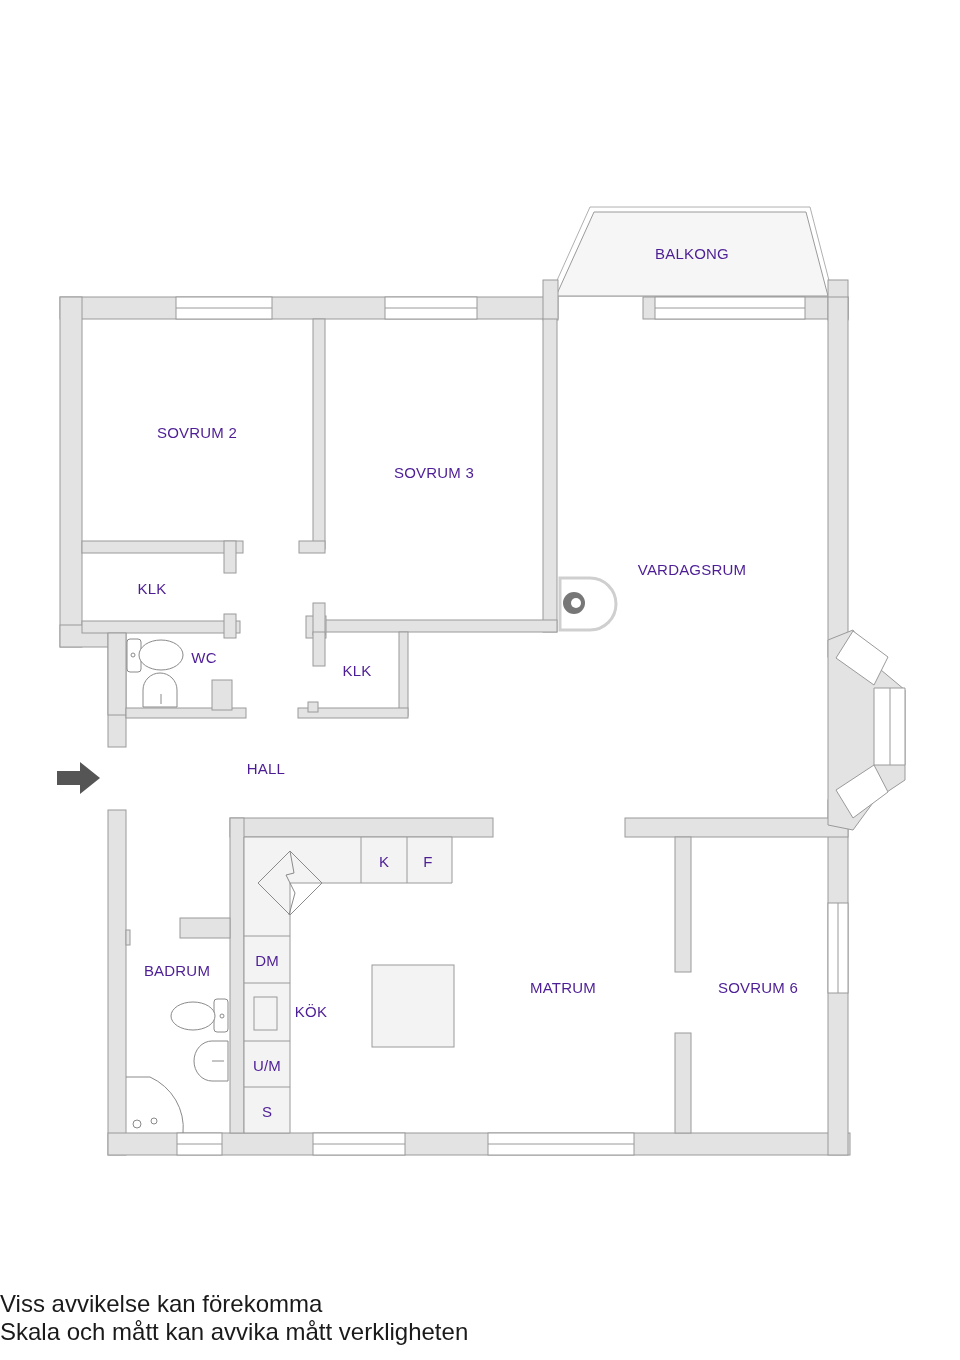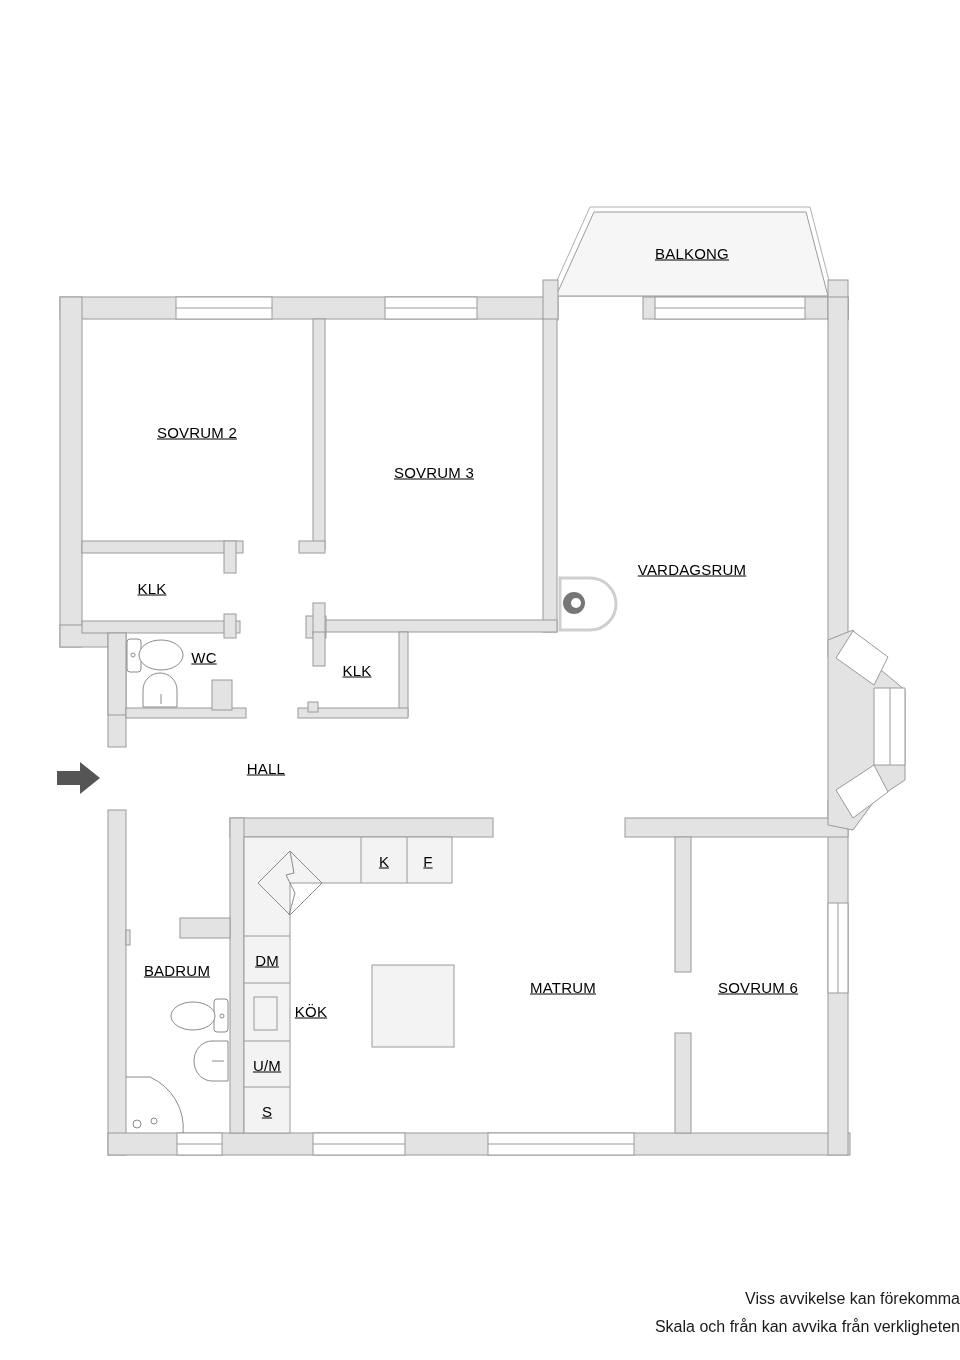--- a/index.html
+++ b/index.html
@@ -2,22 +2,22 @@
 <html><head>
 <meta charset="utf-8">
 <style>
   html, body { margin: 0; padding: 0; background: #ffffff; }
   body { width: 960px; height: 1360px; position: relative; overflow: hidden; font-family: "Liberation Sans", sans-serif; }
   #plan { position: absolute; left: 0; top: 0; width: 960px; height: 1360px; }
   .wall { fill: #e3e3e3; stroke: #9a9a9a; stroke-width: 1; }
   .win { fill: #ffffff; stroke: #9a9a9a; stroke-width: 1; }
   .fix { fill: #ffffff; stroke: #8a8a8a; stroke-width: 1; }
   .counter { fill: #f3f3f3; stroke: #9a9a9a; stroke-width: 1; }
-  .label { position: absolute; color: #000000; font-size: 15px; white-space: nowrap; transform: translate(-50%, -50%); letter-spacing: 0.2px; text-decoration: underline; }
-  .footer { position: absolute; left: 0; width: 960px; text-align: right; color: #1a1a1a; font-size: 16px; }
+  .label { position: absolute; color: #4c1d95; font-size: 15px; white-space: nowrap; transform: translate(-50%, -50%); letter-spacing: 0.2px; }
+  .footer { position: absolute; left: 0; width: 960px; text-align: left; color: #1a1a1a; font-size: 24px; }
 </style>
 </head>
 <body>
 
 <svg id="plan" viewBox="0 0 960 1360" xmlns="http://www.w3.org/2000/svg">
 
   <g>
     <polygon points="550,296 590,207 810,207 833,296" fill="#ffffff" stroke="#b0b0b0" stroke-width="1"></polygon>
     <polygon points="556,296 594,212 806,212 828,296" fill="#f6f6f6" stroke="#9a9a9a" stroke-width="1"></polygon>
   </g>
@@ -160,13 +160,13 @@
 <div class="label" style="left:563px;top:987px">MATRUM</div>
 <div class="label" style="left:758px;top:987px">SOVRUM 6</div>
 
 <div class="label" style="left:384px;top:861px">K</div>
 <div class="label" style="left:428px;top:861px">F</div>
 <div class="label" style="left:267px;top:960px">DM</div>
 <div class="label" style="left:267px;top:1065px">U/M</div>
 <div class="label" style="left:267px;top:1111px">S</div>
 
 <div class="footer" style="top:1290px">Viss avvikelse kan förekomma</div>
-<div class="footer" style="top:1318px">Skala och från kan avvika från verkligheten</div>
+<div class="footer" style="top:1318px">Skala och mått kan avvika mått verkligheten</div>
 
 </body></html>

